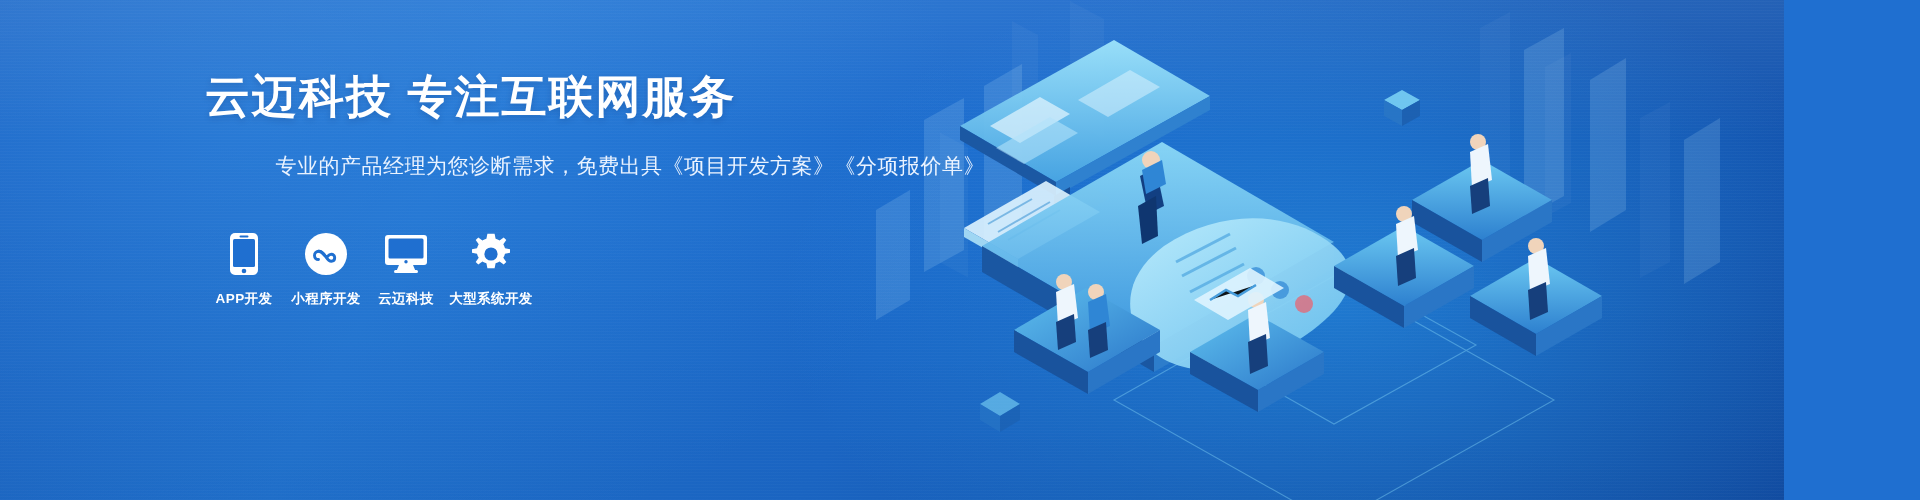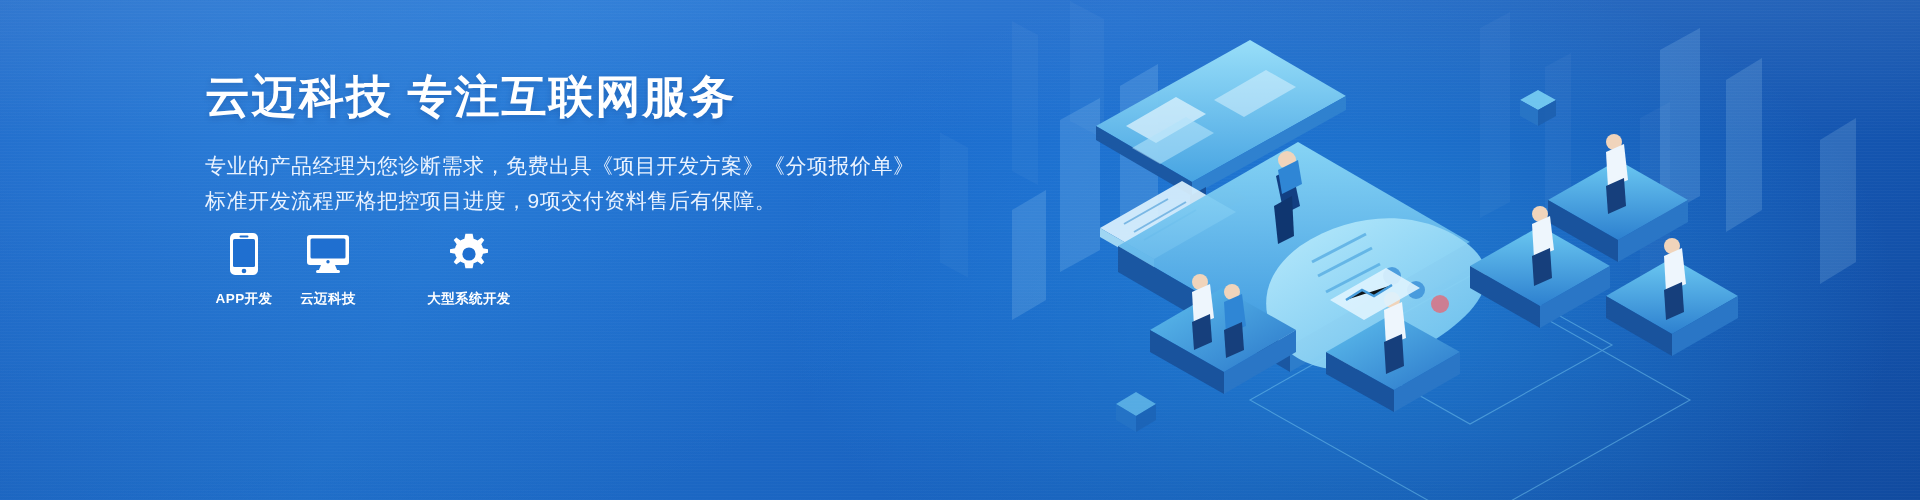--- a/index.html
+++ b/index.html
@@ -5,21 +5,21 @@
   * { margin:0; padding:0; box-sizing:border-box; }
   html,body { width:1920px; height:500px; overflow:hidden; }
   body {
     font-family:"Liberation Sans","DejaVu Sans",sans-serif;
     background:#1f6fd0;
   }
 
   
   .banner{
     position:relative;
-    width:1920px; height:500px;
+    width:1784px; height:500px;
     overflow:hidden;
     background:
       radial-gradient(ellipse 900px 560px at 1340px 300px, rgba(40,150,235,.55) 0%, rgba(40,150,235,0) 62%),
       radial-gradient(ellipse 1100px 700px at 250px 120px, rgba(55,140,225,.45) 0%, rgba(55,140,225,0) 65%),
       linear-gradient(118deg,#1b63c4 0%,#1f72d2 26%,#1b69cb 52%,#165cb9 74%,#124fa8 100%);
   }
   
   .sheen{
     position:absolute; inset:0;
     background:linear-gradient(180deg, rgba(255,255,255,.07) 0%, rgba(255,255,255,0) 28%, rgba(0,0,0,.05) 100%);
@@ -49,27 +49,28 @@
     text-shadow:0 2px 6px rgba(0,30,80,.18);
   }
   .sub{
     margin-top:26px;
     font-size:21px;
     color:#eaf3ff;
     line-height:1.65;
     letter-spacing:.5px;
     white-space:nowrap;
     font-weight:400;
+    text-align:right;
   }
   .sub .l2{ display:block; }
 
   
   .services{
     position:absolute; left:205px; top:232px;
-    display:flex; align-items:flex-start; gap:8px;text-align:right;
+    display:flex; align-items:flex-start; gap:0;text-align:right;
   }
   .svc{
     width:72px;
     display:flex; flex-direction:column; align-items:center;
     cursor:pointer;
   }
   .svc + .svc{ margin-left:0; }
   .svc .ico{
     height:44px; width:44px;
     display:flex; align-items:center; justify-content:center;
@@ -78,21 +79,21 @@
   .svc .ico svg{ display:block; }
   .svc .lbl{
     font-size:13.5px; color:#ffffff; white-space:nowrap; letter-spacing:.4px;
     font-weight:bold;
   }
   
   .svc.w1{ width:78px; }
   .svc.w2{ width:86px; }
   .svc.w3{ width:84px; }
   .svc.w4{ width:74px; }
-  .svc.w5{ width:96px;margin-left:48px; }
+  .svc.w5{ width:96px; }
 
   
   .illus{ position:absolute; right:0; top:0; width:920px; height:500px; }
   .illus svg{ display:block; }
 
 </style>
 </head>
 <body>
 
 <div class="banner">
@@ -273,38 +274,47 @@
         <path d="M116 404 L136 416 L136 432 L116 420 Z" fill="#2a76c6" opacity=".7"></path>
         <path d="M136 416 L156 404 L156 420 L136 432 Z" fill="#1d5fae" opacity=".7"></path>
       </g>
     </svg>
   </div>
 
   <div class="copy">
     <div class="headline">云迈科技 专注互联网服务</div>
     <div class="sub">
       <span class="l1">专业的产品经理为您诊断需求，免费出具《项目开发方案》《分项报价单》</span>
-      <span class="l2">标准开发流程严格把控项目进度，9项交付资料售后有保障。</span>
     </div>
   </div>
 
   <div class="services">
 
     <div class="svc w1">
       <span class="ico">
         <svg width="30" height="44" viewBox="0 0 30 44">
           <rect x="1" y="1" width="28" height="42" rx="5" fill="#ffffff"></rect>
           <rect x="4" y="7" width="22" height="28" rx="1.5" fill="#1f6fd0"></rect>
           <rect x="10.5" y="3.4" width="9" height="2" rx="1" fill="#1f6fd0"></rect>
           <circle cx="15" cy="39" r="2.3" fill="#1f6fd0"></circle>
         </svg>
       </span>
       <span class="lbl">APP开发</span>
     </div>
 
+    <div class="svc w2">
+      <span class="ico">
+        <svg width="42" height="42" viewBox="0 0 42 42">
+          <circle cx="21" cy="21" r="21" fill="#ffffff"></circle>
+          <path d="M13.5 26.5c-2.4 0-4-1.7-4-4s1.7-4.2 4.2-4.2c3.1 0 5 2.3 7 5.3 1.8 2.7 3.3 4.6 5.6 4.6 2 0 3.4-1.4 3.4-3.4s-1.4-3.5-3.4-3.5c-1.5 0-2.6.8-3.6 2" fill="none" stroke="#1f6fd0" stroke-width="2.9" stroke-linecap="round"></path>
+          <path d="M13.6 18.3c2.3 0 4 1.5 5.4 3.6" fill="none" stroke="#1f6fd0" stroke-width="2.9" stroke-linecap="round"></path>
+        </svg>
+      </span>
+      <span class="lbl">小程序开发</span>
+    </div>
 
 
     <div class="svc w4">
       <span class="ico">
         <svg width="44" height="40" viewBox="0 0 44 40">
           <rect x="1" y="1" width="42" height="30" rx="3" fill="#ffffff"></rect>
           <rect x="4.5" y="4.5" width="35" height="20" rx="1.5" fill="#1f6fd0"></rect>
           <circle cx="22" cy="27.7" r="1.7" fill="#1f6fd0"></circle>
           <path d="M15 31 L29 31 L31.5 37 L12.5 37 Z" fill="#ffffff"></path>
           <rect x="10" y="36" width="24" height="3" rx="1.5" fill="#ffffff"></rect>

